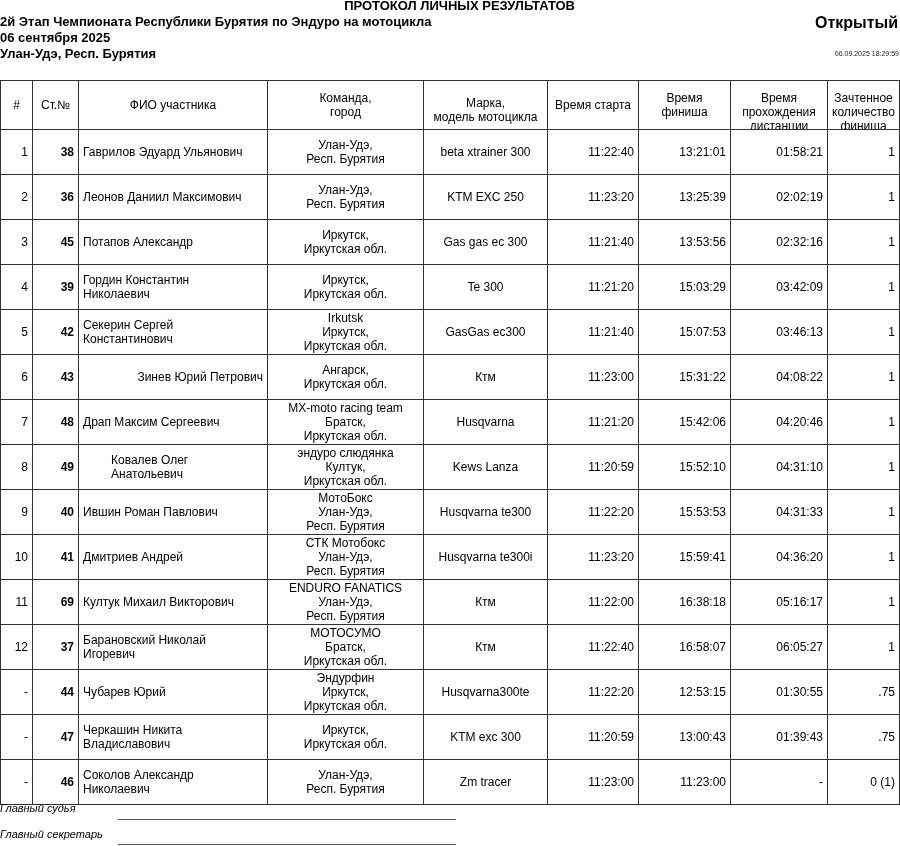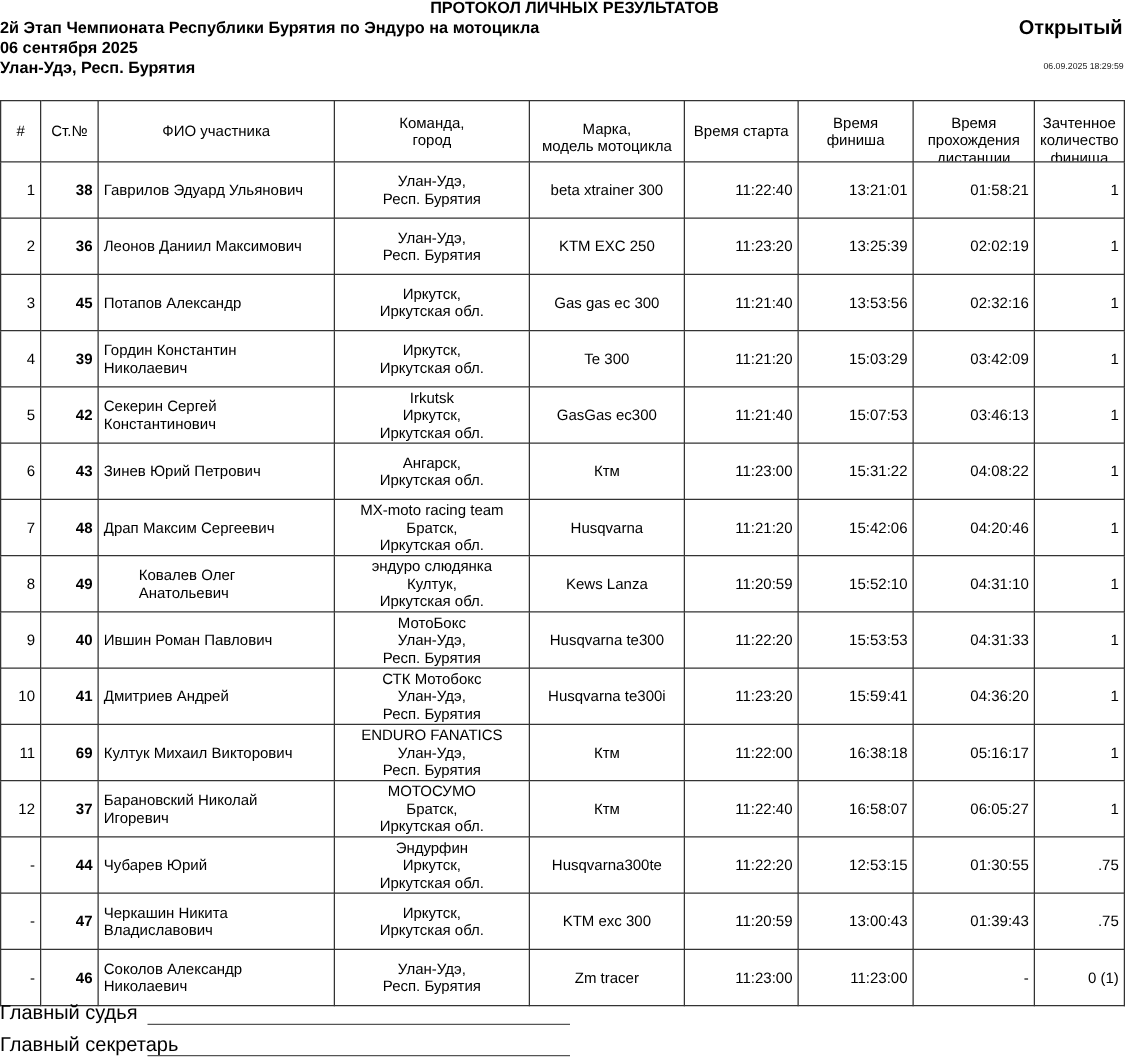--- a/index.html
+++ b/index.html
@@ -36,21 +36,21 @@
   table.results th { font-weight: normal; text-align: center; height: 40px; }
   table.results td { height: 45px; }
   .c-pos { text-align: right; }
   .c-num { text-align: right; font-weight: bold; }
   .c-name { text-align: left; }
   .c-team { text-align: center; }
   .c-bike { text-align: center; }
   .c-time { text-align: right; }
   .hcell { display: block; max-height: 38px; overflow: hidden; }
   .sig {
-    position: absolute; left: 0; font-size: 16px;
+    position: absolute; left: 0; font-size: 11px; font-style: italic;
   }
   .sig-line {
     position: absolute; left: 118px; width: 338px; border-bottom: 1px solid #555;
   }
   .sig-judge { top: 802px; }
   .sig-judge-line { top: 819px; }
   .sig-sec { top: 828px; }
   .sig-sec-line { top: 844px; }
 </style>
 </head>
@@ -172,21 +172,21 @@
 Иркутская обл.</td>
         <td class="c-bike" style="white-space: pre-line;">GasGas ec300</td>
         <td class="c-time" style="white-space: pre-line;">11:21:40</td>
         <td class="c-time" style="white-space: pre-line;">15:07:53</td>
         <td class="c-time" style="white-space: pre-line;">03:46:13</td>
         <td class="c-time" style="white-space: pre-line;">1</td>
       </tr>
       <tr>
         <td class="c-pos" style="white-space: pre-line;">6</td>
         <td class="c-num" style="white-space: pre-line;">43</td>
-        <td class="c-name" style="white-space: pre-line;">Зинев Юрий Петрович</td>
+        <td class="c-name" style="white-space: pre-line; text-align: right;">Зинев Юрий Петрович</td>
         <td class="c-team" style="white-space: pre-line;">Ангарск,
 Иркутская обл.</td>
         <td class="c-bike" style="white-space: pre-line;">Ктм</td>
         <td class="c-time" style="white-space: pre-line;">11:23:00</td>
         <td class="c-time" style="white-space: pre-line;">15:31:22</td>
         <td class="c-time" style="white-space: pre-line;">04:08:22</td>
         <td class="c-time" style="white-space: pre-line;">1</td>
       </tr>
       <tr>
         <td class="c-pos" style="white-space: pre-line;">7</td>

